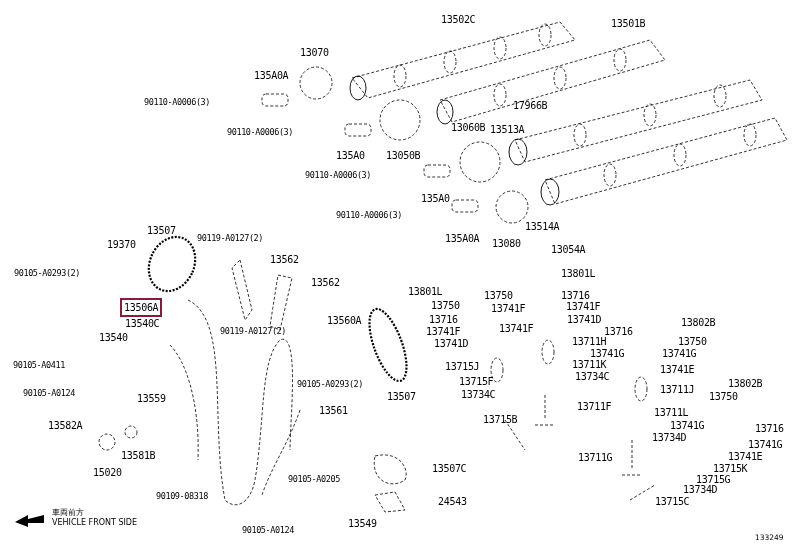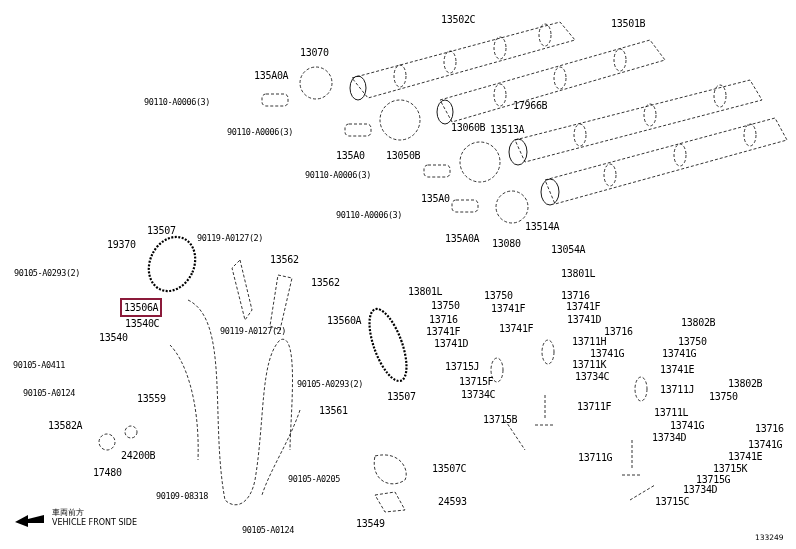--- a/index.html
+++ b/index.html
@@ -116,28 +116,28 @@
 <span class="lbl sm" style="left:220px;top:326px">90119-A0127(2)</span>
 <span class="lbl" style="left:99px;top:332px">13540</span>
 <span class="lbl" style="left:327px;top:315px">13560A</span>
 <span class="lbl sm" style="left:13px;top:360px">90105-A0411</span>
 <span class="lbl sm" style="left:297px;top:379px">90105-A0293(2)</span>
 <span class="lbl sm" style="left:23px;top:388px">90105-A0124</span>
 <span class="lbl" style="left:387px;top:391px">13507</span>
 <span class="lbl" style="left:137px;top:393px">13559</span>
 <span class="lbl" style="left:319px;top:405px">13561</span>
 <span class="lbl" style="left:48px;top:420px">13582A</span>
-<span class="lbl" style="left:121px;top:450px">24200B</span>
-<span class="lbl" style="left:93px;top:467px">17480</span>
+<span class="lbl" style="left:121px;top:450px">13581B</span>
+<span class="lbl" style="left:93px;top:467px">15020</span>
 <span class="lbl sm" style="left:288px;top:474px">90105-A0205</span>
 <span class="lbl sm" style="left:156px;top:491px">90109-08318</span>
 <span class="lbl" style="left:432px;top:463px">13507C</span>
-<span class="lbl" style="left:438px;top:496px">24593</span>
+<span class="lbl" style="left:438px;top:496px">24543</span>
 <span class="lbl sm" style="left:242px;top:525px">90105-A0124</span>
-<span class="lbl" style="left:356px;top:518px">13549</span>
+<span class="lbl" style="left:348px;top:518px">13549</span>
 
 <span class="lbl" style="left:561px;top:268px">13801L</span>
 <span class="lbl" style="left:408px;top:286px">13801L</span>
 <span class="lbl" style="left:484px;top:290px">13750</span>
 <span class="lbl" style="left:561px;top:290px">13716</span>
 <span class="lbl" style="left:431px;top:300px">13750</span>
 <span class="lbl" style="left:491px;top:303px">13741F</span>
 <span class="lbl" style="left:566px;top:301px">13741F</span>
 <span class="lbl" style="left:429px;top:314px">13716</span>
 <span class="lbl" style="left:567px;top:314px">13741D</span>

